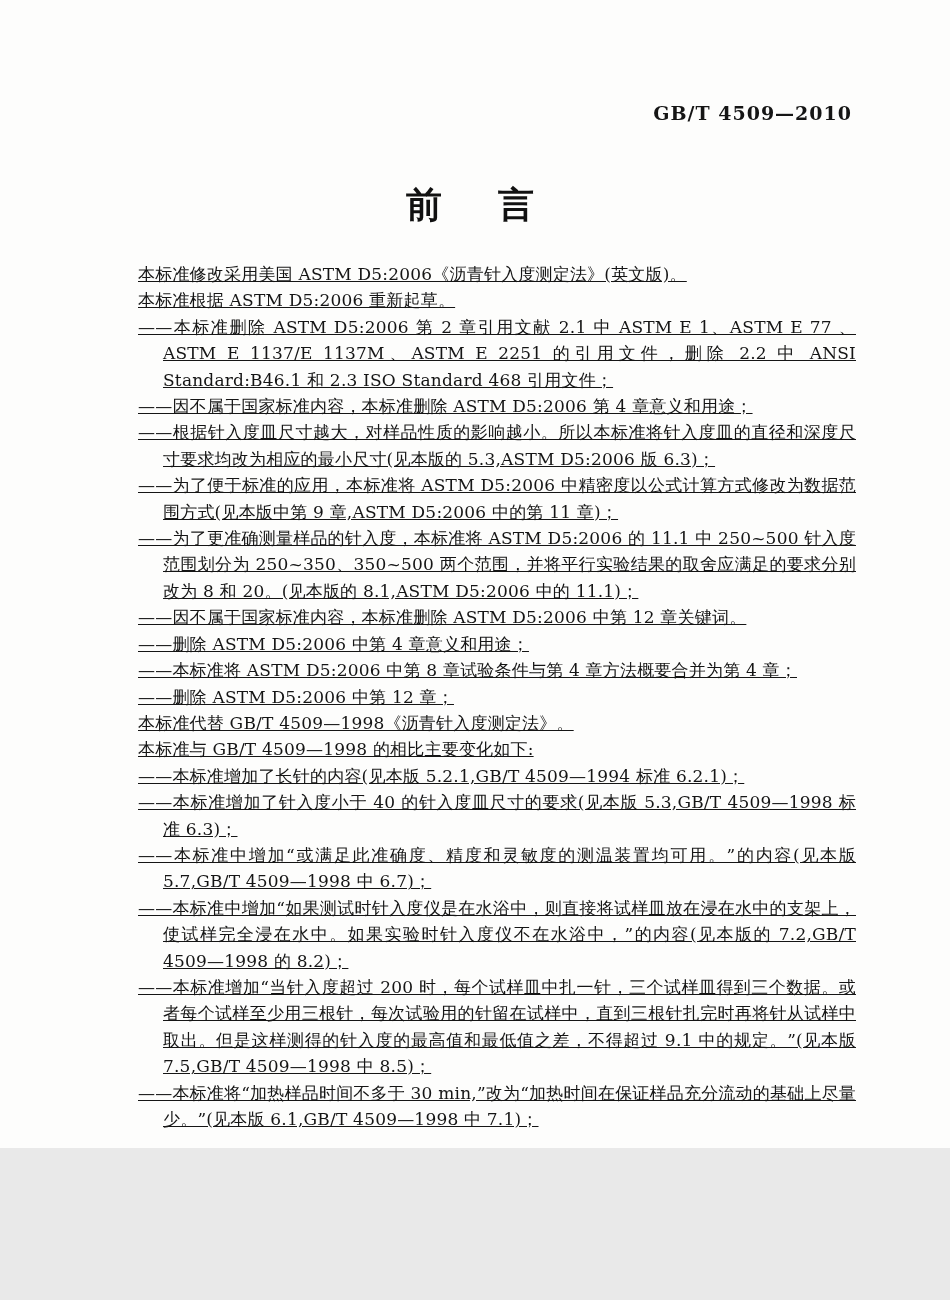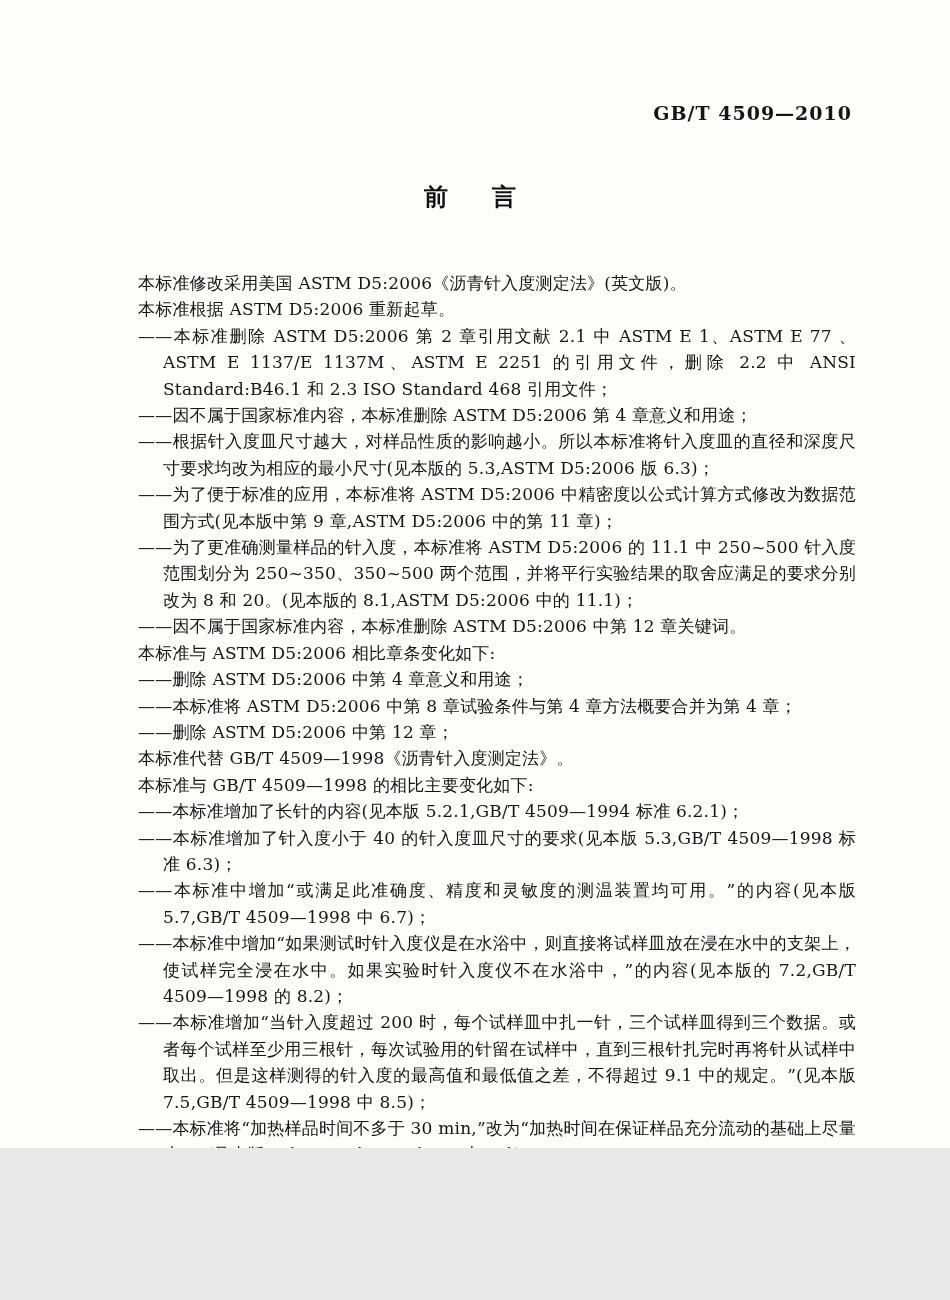--- a/index.html
+++ b/index.html
@@ -21,35 +21,36 @@
     font-weight: bold;
     letter-spacing: 1px;
     font-family: "DejaVu Serif", "Liberation Serif", serif;
   }
   .doc-title {
     position: absolute;
     top: 181px;
     left: 0;
     width: 100%;
     text-align: center;
-    font-size: 24px;
+    font-size: 36px;
     font-weight: bold;
     letter-spacing: 10px;
     font-family: "DejaVu Sans", "Liberation Sans", sans-serif;
     color: #111;
   }
   .content {
     position: absolute;
     left: 103px;
-    top: 270px;
+    top: 261px;
     width: 753px;
     font-size: 17px;
     line-height: 26.4px;
     text-align: justify;
     letter-spacing: 0.2px;
+    text-decoration: underline;
   }
   .content .para {
     text-indent: 35px;
     margin: 0;
   }
   .content .dash {
     padding-left: 60px;
     text-indent: -25px;
     margin: 0;
   }
@@ -133,21 +134,20 @@
 
   <div class="content">
       <div class="para">本标准修改采用美国 ASTM D5:2006《沥青针入度测定法》(英文版)。</div>
       <div class="para">本标准根据 ASTM D5:2006 重新起草。</div>
       <div class="dash">——本标准删除 ASTM D5:2006 第 2 章引用文献 2.1 中 ASTM E 1、ASTM E 77 、ASTM E 1137/E 1137M、ASTM E 2251 的引用文件，删除 2.2 中 ANSI Standard:B46.1 和 2.3 ISO Standard 468 引用文件；</div>
       <div class="dash">——因不属于国家标准内容，本标准删除 ASTM D5:2006 第 4 章意义和用途；</div>
       <div class="dash">——根据针入度皿尺寸越大，对样品性质的影响越小。所以本标准将针入度皿的直径和深度尺寸要求均改为相应的最小尺寸(见本版的 5.3,ASTM D5:2006 版 6.3)；</div>
       <div class="dash">——为了便于标准的应用，本标准将 ASTM D5:2006 中精密度以公式计算方式修改为数据范围方式(见本版中第 9 章,ASTM D5:2006 中的第 11 章)；</div>
       <div class="dash">——为了更准确测量样品的针入度，本标准将 ASTM D5:2006 的 11.1 中 250~500 针入度范围划分为 250~350、350~500 两个范围，并将平行实验结果的取舍应满足的要求分别改为 8 和 20。(见本版的 8.1,ASTM D5:2006 中的 11.1)；</div>
       <div class="dash">——因不属于国家标准内容，本标准删除 ASTM D5:2006 中第 12 章关键词。</div>
-      <div class="para">本标准与 ASTM D5:2006 相比章条变化如下:</div>
       <div class="dash">——删除 ASTM D5:2006 中第 4 章意义和用途；</div>
       <div class="dash">——本标准将 ASTM D5:2006 中第 8 章试验条件与第 4 章方法概要合并为第 4 章；</div>
       <div class="dash">——删除 ASTM D5:2006 中第 12 章；</div>
       <div class="para">本标准代替 GB/T 4509—1998《沥青针入度测定法》。</div>
       <div class="para">本标准与 GB/T 4509—1998 的相比主要变化如下:</div>
       <div class="dash">——本标准增加了长针的内容(见本版 5.2.1,GB/T 4509—1994 标准 6.2.1)；</div>
       <div class="dash">——本标准增加了针入度小于 40 的针入度皿尺寸的要求(见本版 5.3,GB/T 4509—1998 标准 6.3)；</div>
       <div class="dash">——本标准中增加“或满足此准确度、精度和灵敏度的测温装置均可用。”的内容(见本版 5.7,GB/T 4509—1998 中 6.7)；</div>
       <div class="dash">——本标准中增加“如果测试时针入度仪是在水浴中，则直接将试样皿放在浸在水中的支架上，使试样完全浸在水中。如果实验时针入度仪不在水浴中，”的内容(见本版的 7.2,GB/T 4509—1998 的 8.2)；</div>
       <div class="dash">——本标准增加“当针入度超过 200 时，每个试样皿中扎一针，三个试样皿得到三个数据。或者每个试样至少用三根针，每次试验用的针留在试样中，直到三根针扎完时再将针从试样中取出。但是这样测得的针入度的最高值和最低值之差，不得超过 9.1 中的规定。”(见本版 7.5,GB/T 4509—1998 中 8.5)；</div>

